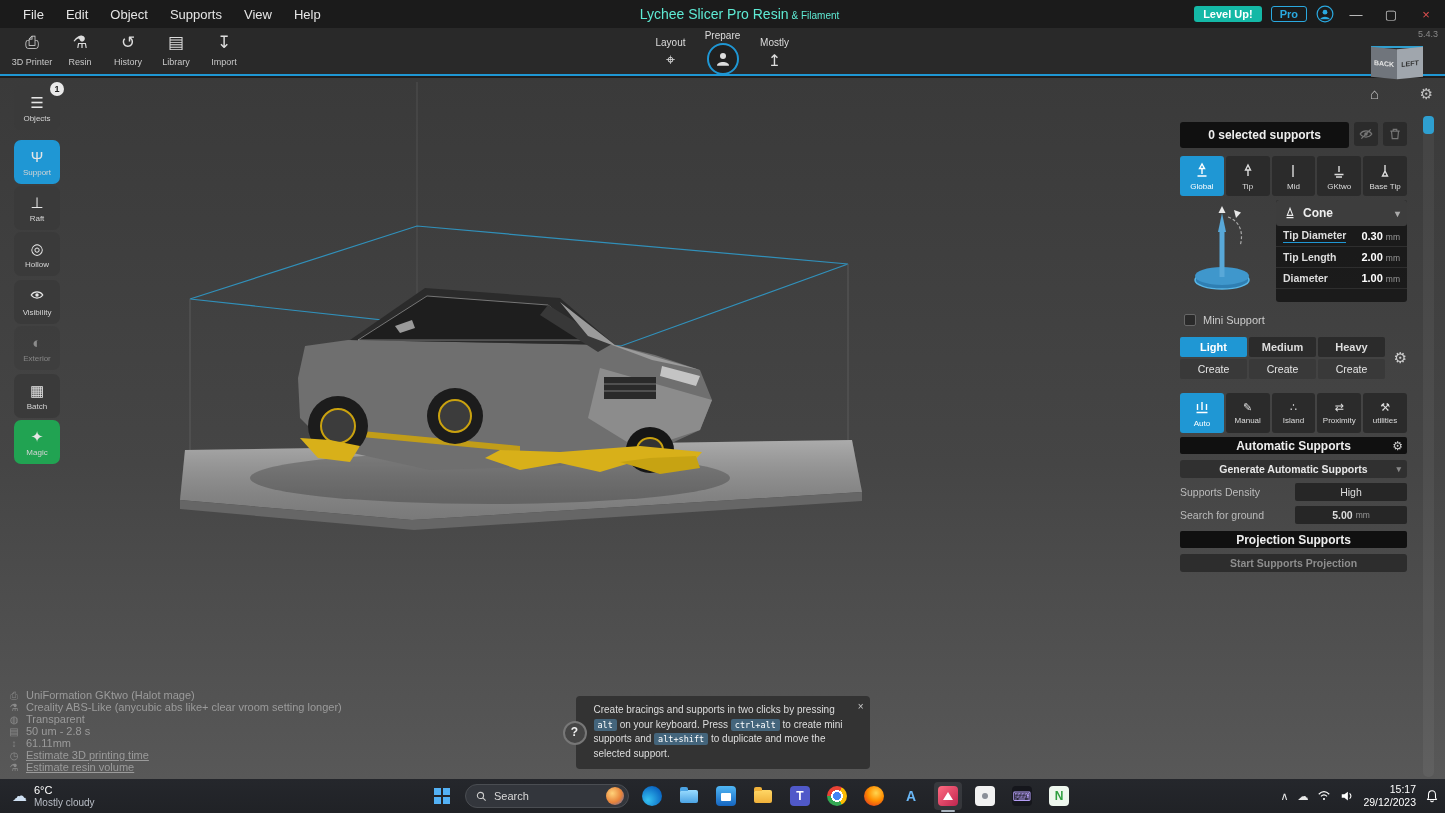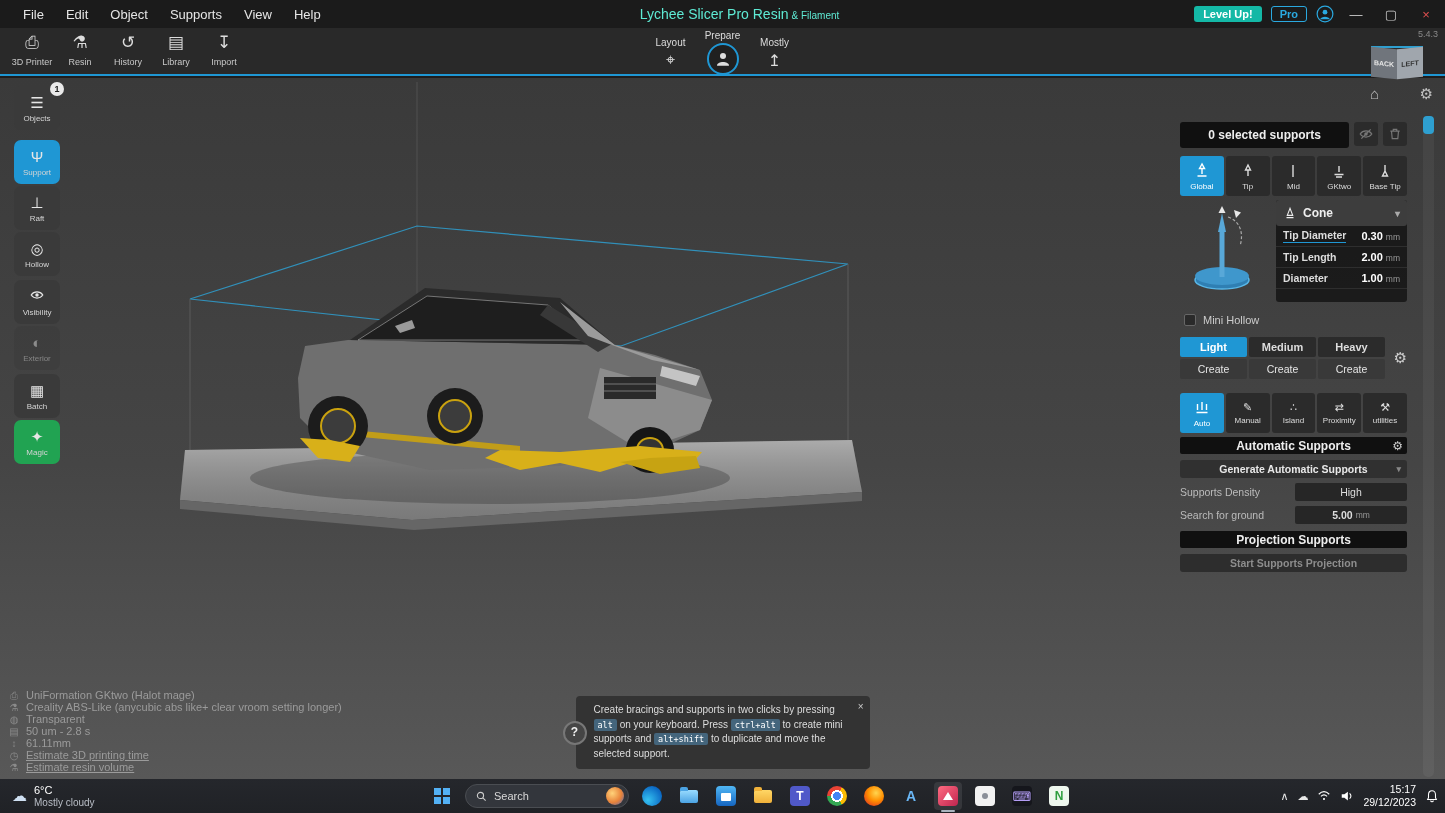--- a/index.html
+++ b/index.html
@@ -414,21 +414,21 @@
         </div>
         <div class="prow">
           <span class="plabel">Diameter</span>
           <span class="pval"><b>1.00</b><i class="unit">mm</i></span>
         </div>
       </div>
     </div>
 
     <div class="mini-row">
       <span class="checkbox"></span>
-      <span class="mini-label">Mini Hollow</span>
+      <span class="mini-label">Mini Support</span>
     </div>
 
     <div class="weight-wrap">
       <div class="wrow">
         <div class="wtab active">Light</div>
         <div class="wtab">Medium</div>
         <div class="wtab">Heavy</div>
       </div>
       <div class="wrow">
         <div class="wcreate">Create</div>

